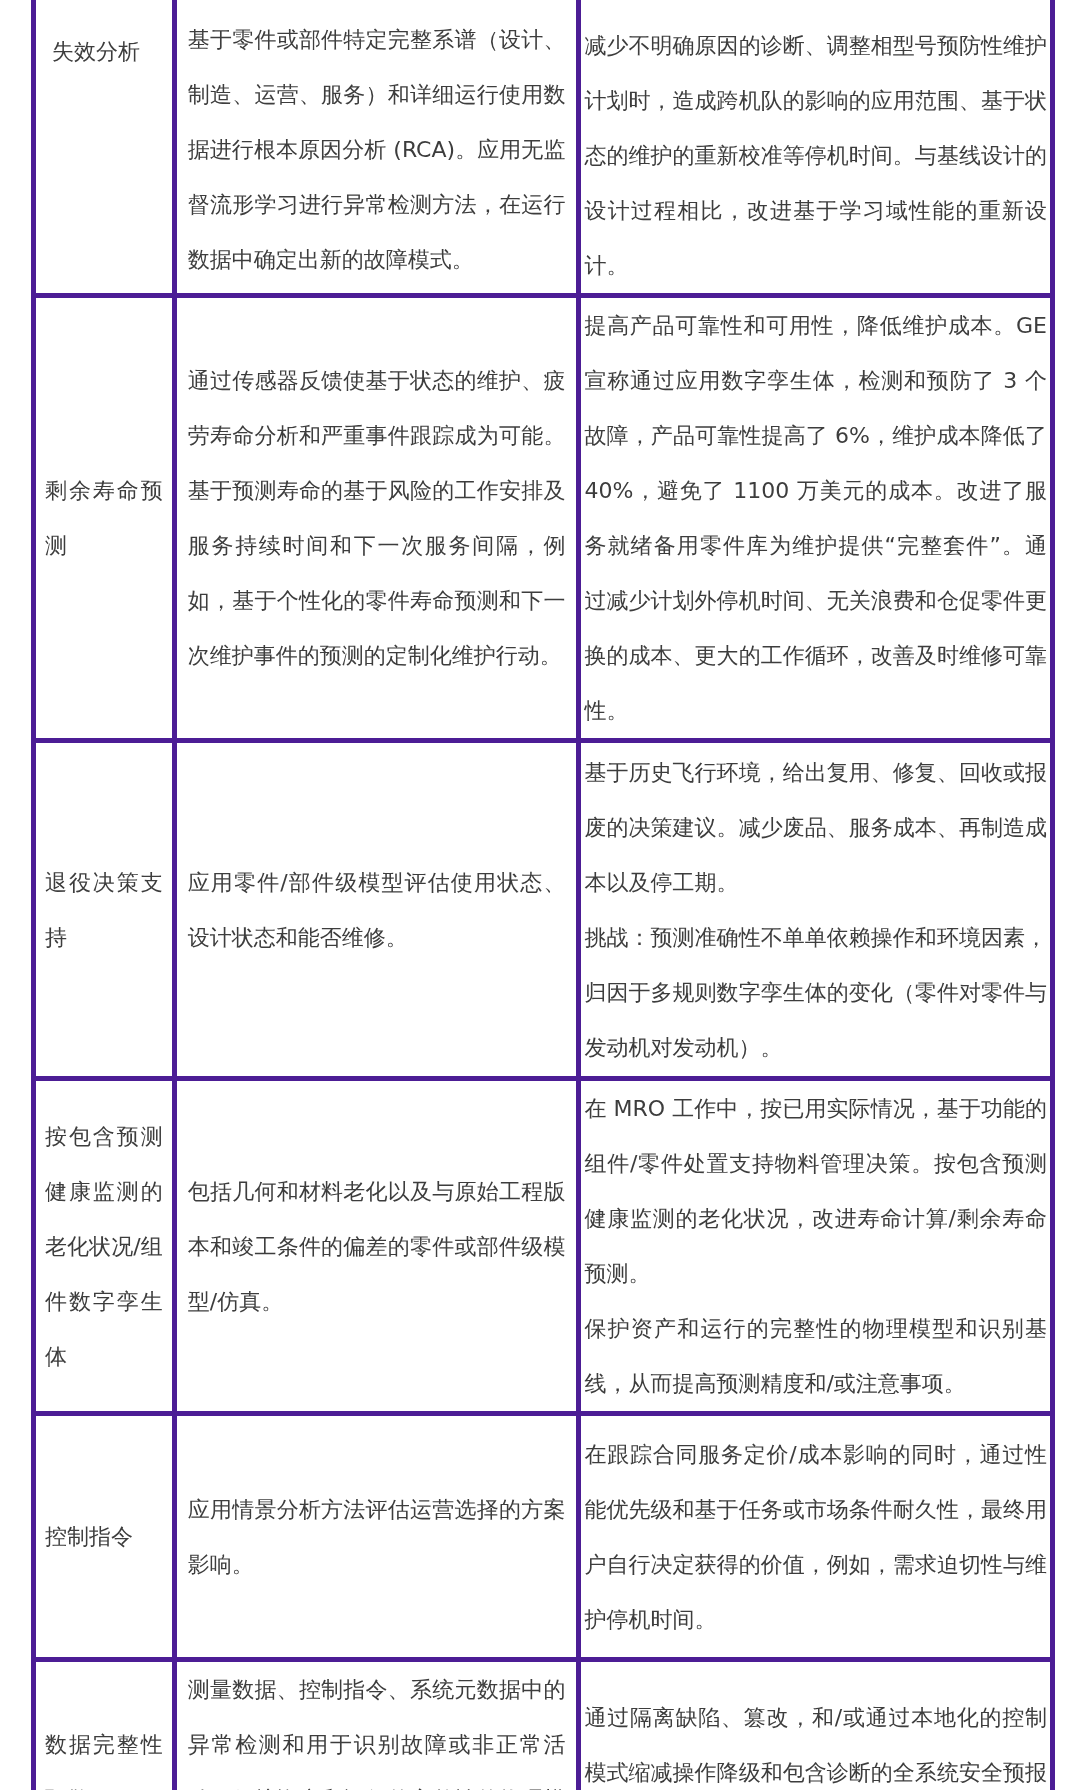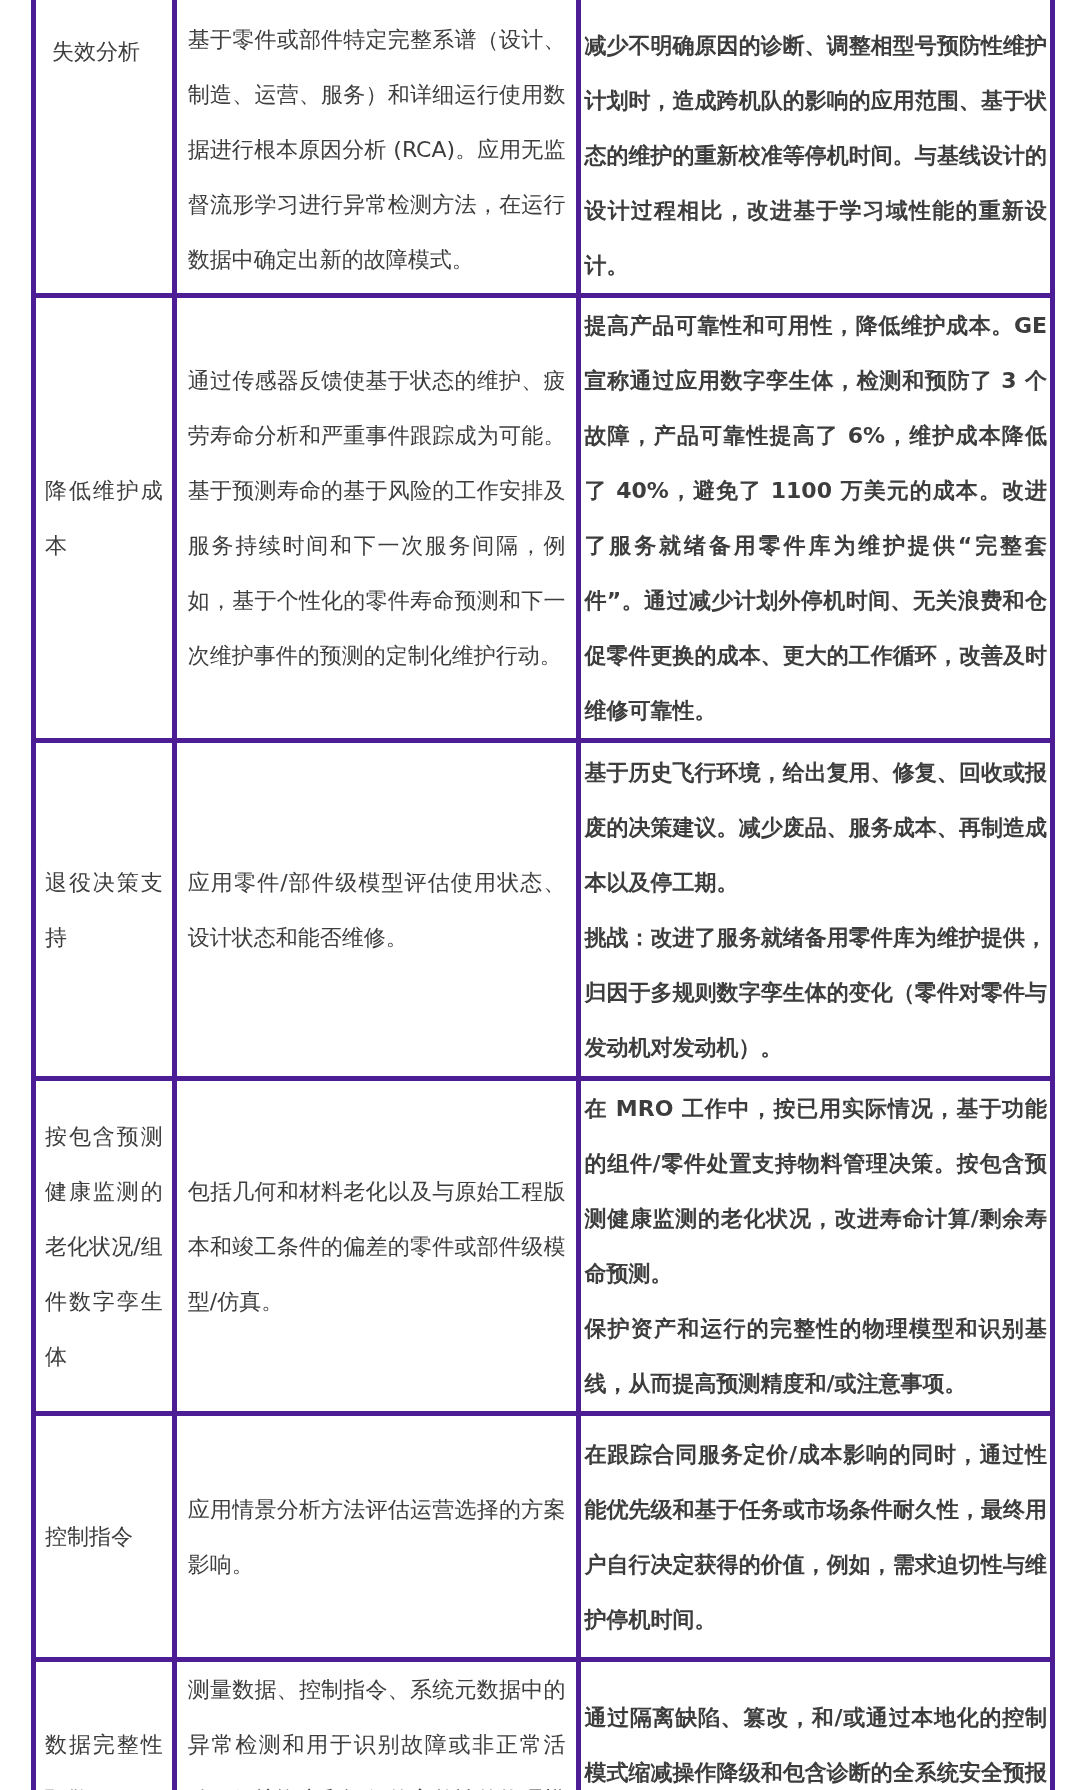--- a/index.html
+++ b/index.html
@@ -28,21 +28,21 @@
     vertical-align: middle;
     line-height: 55px;
     text-align: justify;
     word-break: break-all;
     overflow: hidden;
     box-sizing: border-box;
   }
   tr.r1 td { border-top: none; vertical-align: top; }
   td.label   { width: 137px; padding: 0 9px;  }
   td.method  { width: 394px; padding: 0 11px; }
-  td.benefit { width: 461px; padding: 0 3px; font-weight: bold; }
+  td.benefit { width: 461px; padding: 0 3px; }
   tr.r1 { height: 276px; }
   tr.r2 { height: 406px; }
   tr.r3 { height: 338px; }
   tr.r4 { height: 286px; }
   tr.r5 { height: 246px; }
   tr.r6 { height: 213px; }
   tr.r1 td.label   { padding-top: 24px; padding-left: 16px; }
   tr.r1 td.method  { padding-top: 12px; }
   tr.r1 td.benefit { padding-top: 18px; }
   td p { margin: 0; }
@@ -59,39 +59,39 @@
         </td>
         <td class="method">
           <p>基于零件或部件特定完整系谱（设计、制造、运营、服务）和详细运行使用数据进行根本原因分析 (RCA)。应用无监督流形学习进行异常检测方法，在运行数据中确定出新的故障模式。</p>
         </td>
         <td class="benefit">
           <p>减少不明确原因的诊断、调整相型号预防性维护计划时，造成跨机队的影响的应用范围、基于状态的维护的重新校准等停机时间。与基线设计的设计过程相比，改进基于学习域性能的重新设计。</p>
         </td>
       </tr>
       <tr class="r2">
         <td class="label">
-          <p>降低维护成本</p>
+          <p>剩余寿命预测</p>
         </td>
         <td class="method">
           <p>通过传感器反馈使基于状态的维护、疲劳寿命分析和严重事件跟踪成为可能。基于预测寿命的基于风险的工作安排及服务持续时间和下一次服务间隔，例如，基于个性化的零件寿命预测和下一次维护事件的预测的定制化维护行动。</p>
         </td>
         <td class="benefit">
           <p>提高产品可靠性和可用性，降低维护成本。GE 宣称通过应用数字孪生体，检测和预防了 3 个故障，产品可靠性提高了 6%，维护成本降低了 40%，避免了 1100 万美元的成本。改进了服务就绪备用零件库为维护提供“完整套件”。通过减少计划外停机时间、无关浪费和仓促零件更换的成本、更大的工作循环，改善及时维修可靠性。</p>
         </td>
       </tr>
       <tr class="r3">
         <td class="label">
           <p>退役决策支持</p>
         </td>
         <td class="method">
           <p>应用零件/部件级模型评估使用状态、设计状态和能否维修。</p>
         </td>
         <td class="benefit">
           <p>基于历史飞行环境，给出复用、修复、回收或报废的决策建议。减少废品、服务成本、再制造成本以及停工期。</p>
-          <p>挑战：改进了服务就绪备用零件库为维护提供，归因于多规则数字孪生体的变化（零件对零件与发动机对发动机）。</p>
+          <p>挑战：预测准确性不单单依赖操作和环境因素，归因于多规则数字孪生体的变化（零件对零件与发动机对发动机）。</p>
         </td>
       </tr>
       <tr class="r4">
         <td class="label">
           <p>按包含预测健康监测的老化状况/组件数字孪生体</p>
         </td>
         <td class="method">
           <p>包括几何和材料老化以及与原始工程版本和竣工条件的偏差的零件或部件级模型/仿真。</p>
         </td>
         <td class="benefit">

